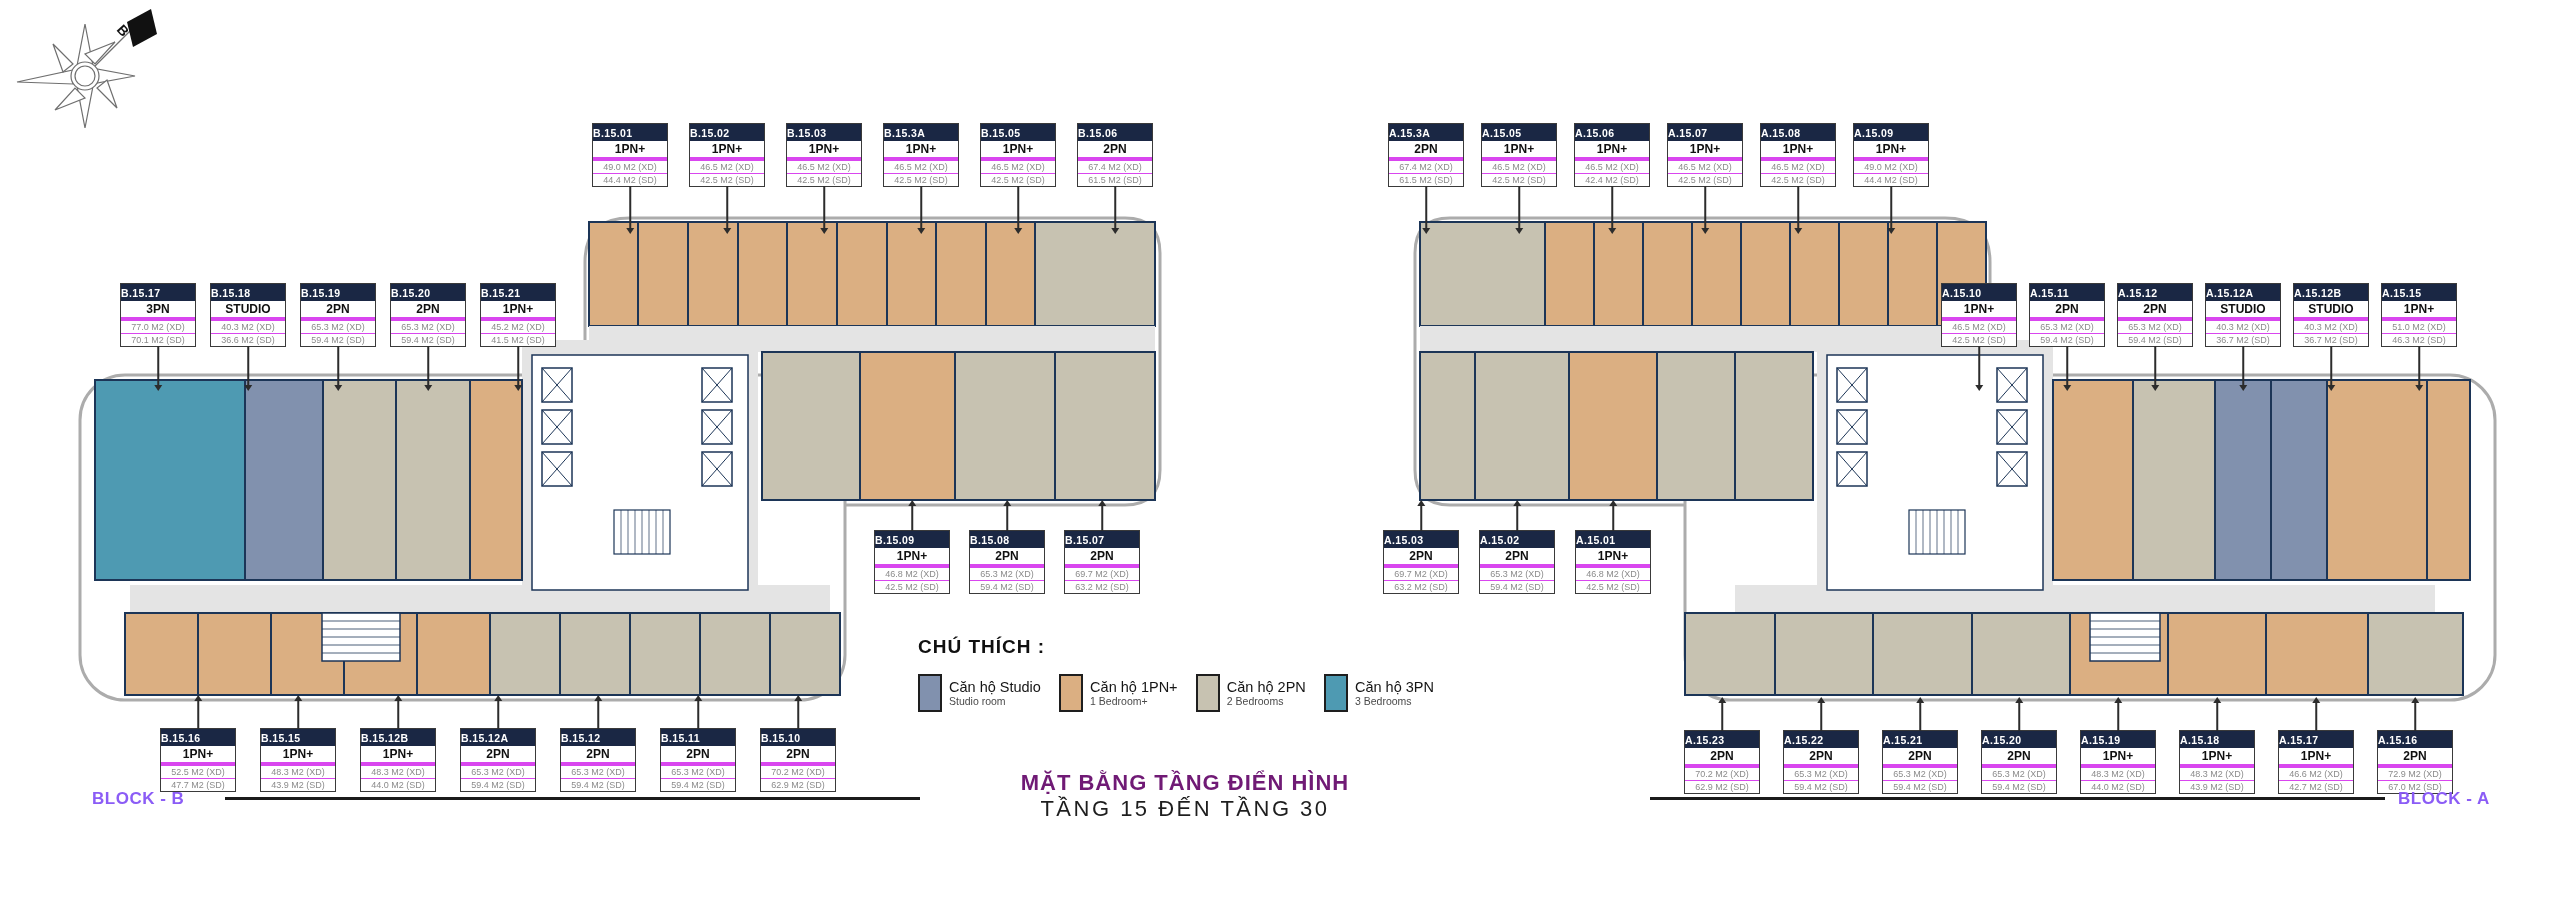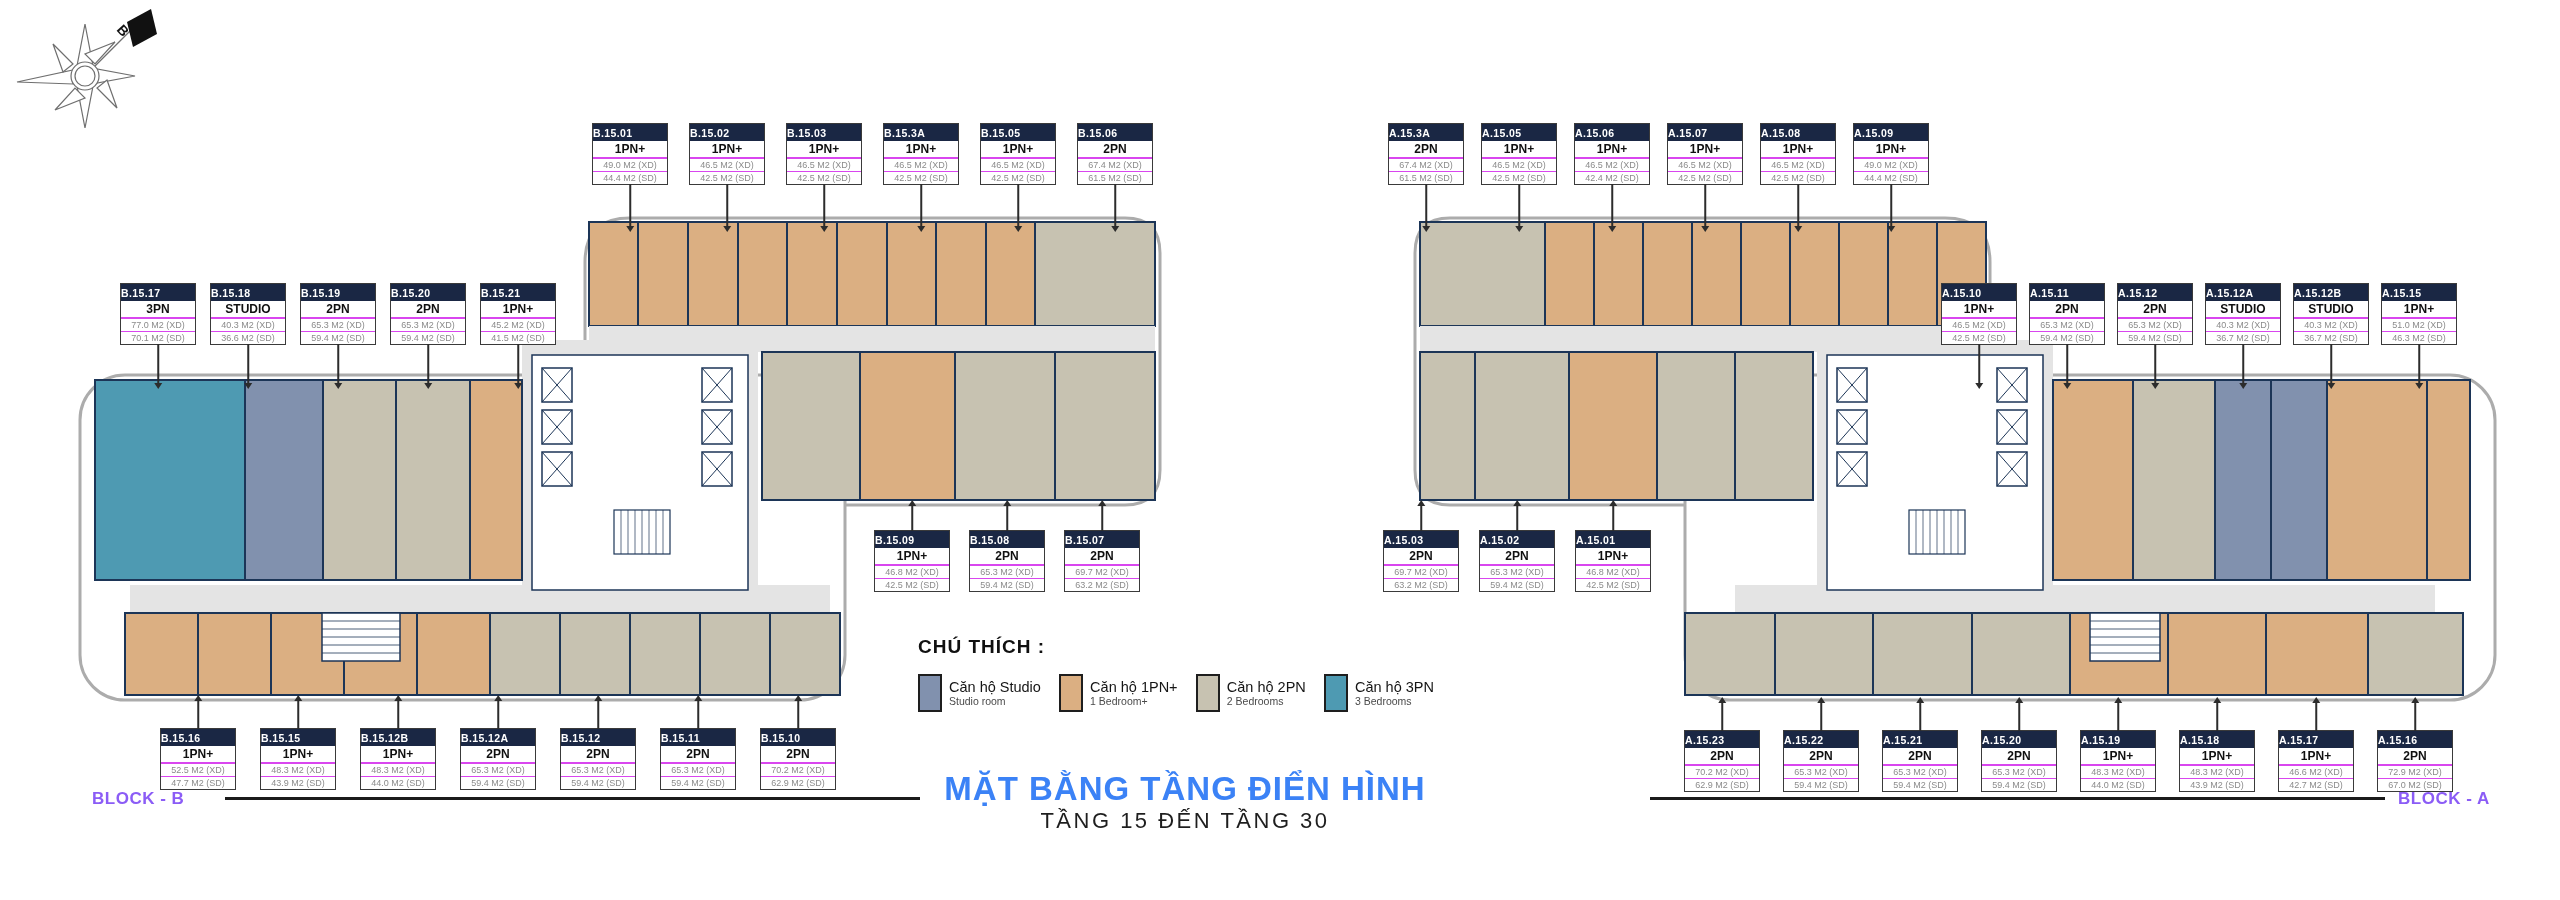--- a/index.html
+++ b/index.html
@@ -9,21 +9,21 @@
   .plan{position:absolute;z-index:1;}
 
   
   .callouts{position:absolute;display:flex;gap:var(--gap,20px);z-index:6;}
   .unit-card{width:76px;background:#fff;border:1.5px solid #3a3a3a;position:relative;
              box-sizing:border-box;}
   .uc-id{background:var(--header,#1A2744);color:#fff;font-weight:bold;font-size:10.5px;
          padding:2.5px 0 2px;letter-spacing:.4px;white-space:nowrap;}
   .uc-type{font-size:12px;font-weight:bold;color:#101010;text-align:center;padding:1px 0;}
   .uc-xd,.uc-sd{font-size:9px;color:#8b8b8b;text-align:center;padding:1px 0;white-space:nowrap;}
-  .uc-xd{border-top:2px solid #d946ef;}
+  .uc-xd{border-top:4px solid #d946ef;}
   .uc-sd{border-top:1px solid #d946ef;}
   .stem{position:absolute;left:50%;transform:translateX(-50%);width:1.5px;background:#2c2c2c;}
   .g-down .stem{top:100%;height:var(--stem,40px);}
   .g-down .stem::after{content:'';position:absolute;top:100%;left:50%;transform:translateX(-50%);
       border:4px solid transparent;border-top:6px solid #2c2c2c;}
   .g-up .stem{bottom:100%;height:var(--stem,28px);}
   .g-up .stem::after{content:'';position:absolute;bottom:100%;left:50%;transform:translateX(-50%);
       border:4px solid transparent;border-bottom:6px solid #2c2c2c;}
 
   
@@ -36,21 +36,21 @@
   .legend-title{text-align:left;font-size:19px;font-weight:bold;color:#101010;
                 letter-spacing:1px;margin-bottom:16px;}
   .legend-items{display:flex;justify-content:space-between;}
   .legend-item{display:flex;align-items:center;gap:7px;}
   .legend-swatch{width:24px;height:38px;border:2.5px solid #1e1e1e;box-sizing:border-box;}
   .legend-name{font-size:14.5px;color:#151515;line-height:1.15;}
   .legend-sub{font-size:10.5px;color:#4a4a4a;}
 
   
   .main-title{position:absolute;left:935px;top:770px;width:500px;text-align:center;z-index:6;}
-  .main-title .t1{font-size:33px;font-weight:bold;color:#3b82f6;letter-spacing:1px;white-space:nowrap;}
+  .main-title .t1{font-size:22px;font-weight:bold;color:#701a75;letter-spacing:1px;white-space:nowrap;}
   .main-title .t2{font-size:22px;font-weight:normal;color:#1e1e1e;letter-spacing:2.5px;}
 </style>
 </head>
 <body>
 
 <div class="canvas">
 
   <svg style="position:absolute;left:15px;top:8px;z-index:6" width="150" height="125" viewBox="0 0 150 125">
     <g stroke="#6f6f6f" stroke-width="1.2" fill="#fff">
       <path d="M70,16 L78,58 L62,58 Z"></path>

